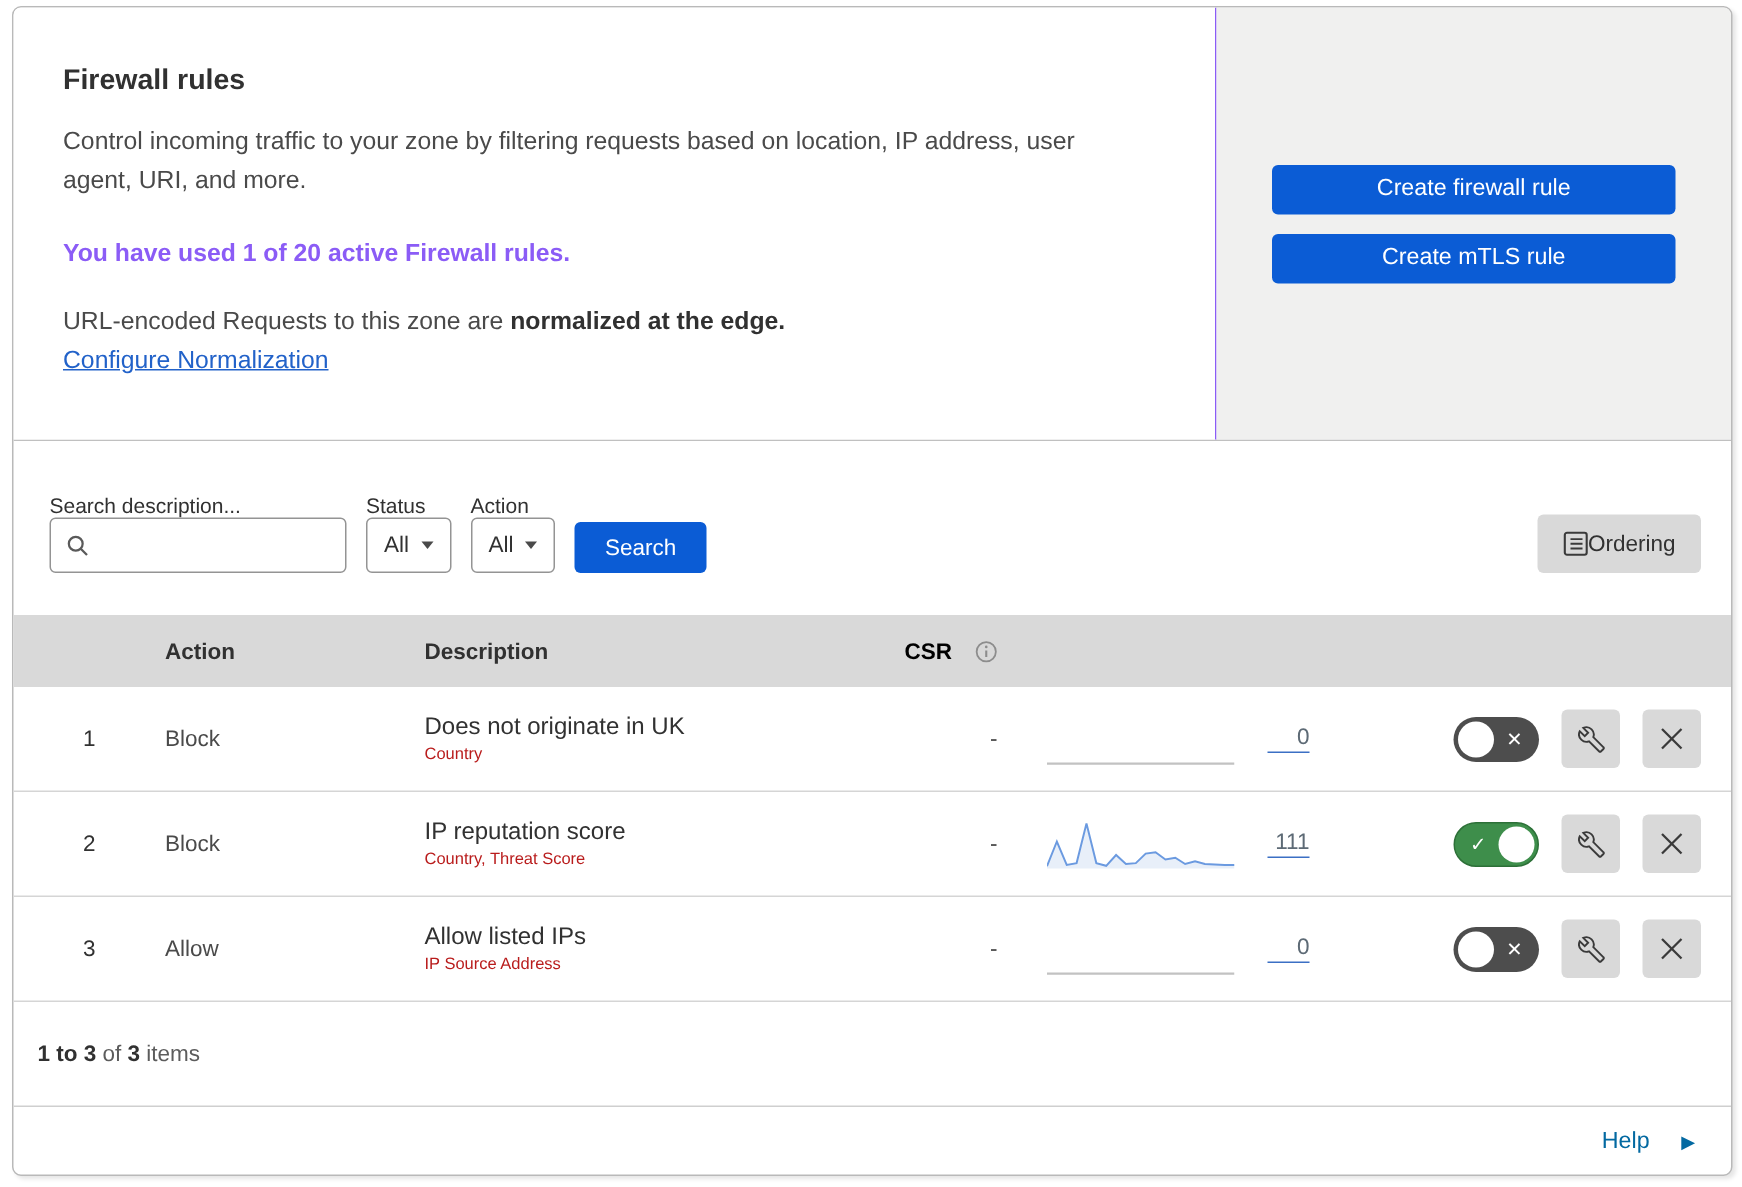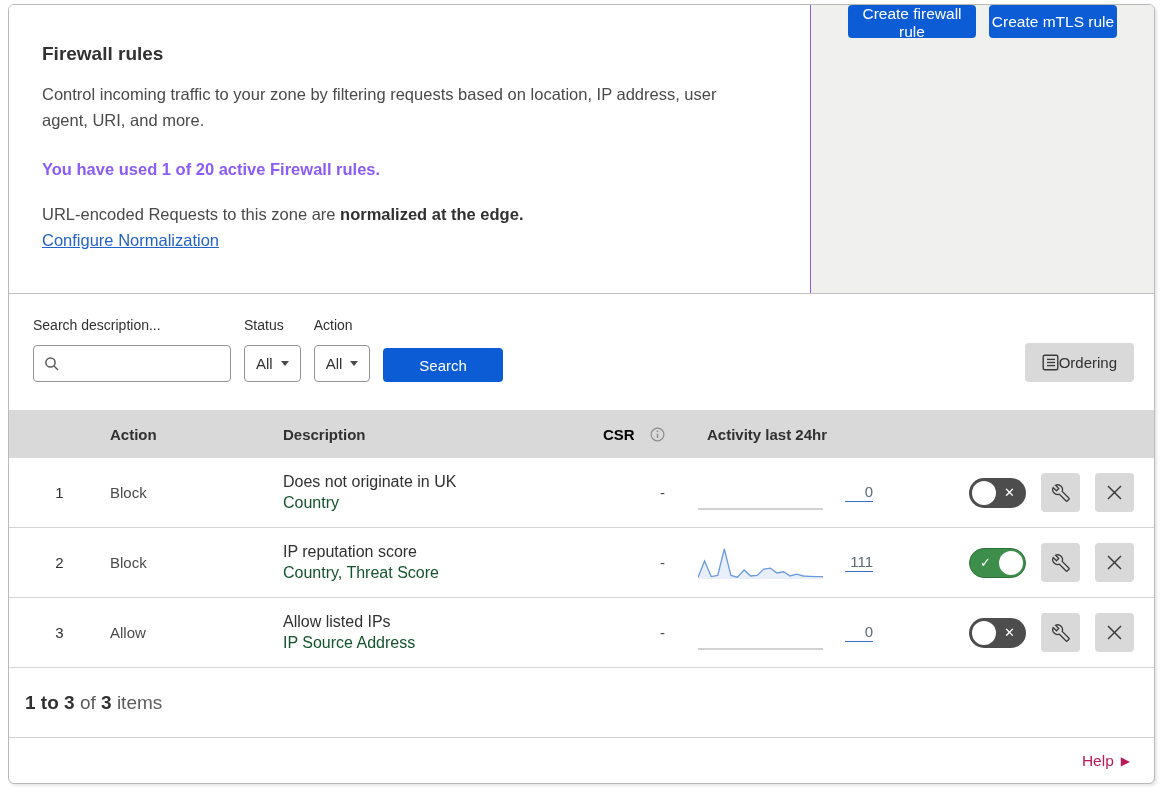--- a/index.html
+++ b/index.html
@@ -12,70 +12,70 @@
   }
   
   .top { display:flex; height:289px; border-bottom:1px solid #c0c0c0; flex:0 0 auto; }
   .intro { width:802px; flex:0 0 auto; border-right:1px solid #8b5cf6; padding:38px 40px 0 33px; background:#fff; }
   .intro h1 { font-size:19px; font-weight:600; color:#313131; margin-bottom:16px; }
   .intro .desc { font-size:16.5px; color:#4a4a4a; line-height:1.58; max-width:705px; }
   .intro .usage { font-size:16.5px; font-weight:bold; color:#8b5cf6; margin-top:27px; }
   .intro .norm { font-size:16.5px; color:#4a4a4a; margin-top:26px; }
   .intro .norm strong { color:#313131; }
   .intro .link { display:inline-block; margin-top:7px; font-size:16.5px; color:#2262c9; text-decoration:underline; cursor:pointer; }
-  .actions-panel { flex:1; background:#f0f0ef; display:flex; flex-direction:row; justify-content:center; gap:13px; padding:0 37px; }
+  .actions-panel { flex:1; background:#f0f0ef; display:flex; flex-direction:column; justify-content:center; gap:13px; padding:0 37px; }
   .btn-primary {
     height:33px; width:100%; background:#0b5cd5; color:#fff; border:none; border-radius:4px;
     font-size:15.5px; font-family:inherit; cursor:pointer;
   }
   
   .filters { display:flex; align-items:flex-end; padding:0 20px 28px 24px; height:116px; flex:0 0 auto; }
   .fgroup { display:flex; flex-direction:column; margin-right:13px; }
-  .fgroup label { font-size:14px; color:#313131; margin-bottom:12px; }
+  .fgroup label { font-size:14px; color:#313131; margin-bottom:0; }
   .search-box { width:198px; height:37px; border:1px solid #949494; border-radius:4px; display:flex; align-items:center; padding:0 10px; background:#fff; cursor:text; }
   .selbox { height:37px; border:1px solid #949494; border-radius:4px; display:flex; align-items:center; gap:8px; padding:0 11px; font-size:15px; color:#313131; background:#fff; cursor:pointer; }
   .caret { width:0; height:0; border-left:4.5px solid transparent; border-right:4.5px solid transparent; border-top:5px solid #4a4a4a; }
-  .btn-search { height:34px; padding:0 36px; background:#0b5cd5; color:#fff; border:none; border-radius:4px; font-size:15px; font-family:inherit; cursor:pointer;text-align:right; }
+  .btn-search { height:34px; padding:0 20px; background:#0b5cd5; color:#fff; border:none; border-radius:4px; font-size:15px; font-family:inherit; cursor:pointer;text-align:right; }
   .btn-ordering {
     margin-left:auto; height:39px; padding:0 17px; background:#d9d9d9; border:none; border-radius:4px;
     display:flex; align-items:center; font-size:15px; color:#313131; font-family:inherit; cursor:pointer;
   }
   
   .thead { display:flex; align-items:center; height:48px; background:#d9d9d9; font-size:15px; font-weight:600; color:#313131; flex:0 0 auto; }
   .trow { display:flex; align-items:center; height:70px; border-bottom:1px solid #d5d5d5; flex:0 0 auto; }
   .col-num { width:101px; text-align:center; font-size:15px; color:#313131; }
   .col-action { width:173px; font-size:15px; color:#4a4a4a; }
   .thead .col-action { color:#313131; }
   .col-desc { width:320px; }
   .col-desc .d-main { font-size:16px; color:#313131; }
-  .col-desc .d-sub { font-size:16px; color:#14532d; margin-top:3px; }
+  .col-desc .d-sub { font-size:11px; color:#b91c1c; margin-top:3px; }
   .col-csr { width:62px; text-align:right; font-size:15px; color:#4a4a4a; }
   .thead .col-csr { display:flex; justify-content:space-between; align-items:center; gap:5px; color:#000000; }
   .col-activity { width:230px; padding-left:33px; display:flex; align-items:center; }
   .thead .col-activity { padding-left:42px; width:230px; display:block; }
   .spark { width:125px; height:40px; flex:0 0 auto; }
   .count { margin-left:22px; min-width:28px; text-align:right; font-size:15px; color:#5d6a75; border-bottom:1px solid #3b6fc4; padding-bottom:1px; text-decoration:none; cursor:pointer; }
   .controls { flex:1; display:flex; justify-content:flex-end; align-items:center; gap:15px; padding-right:20px; }
   
   .toggle { width:57px; height:30px; border-radius:15px; position:relative; cursor:pointer; flex:0 0 auto; }
   .toggle .knob { position:absolute; top:3px; width:24px; height:24px; border-radius:50%; background:#fff; }
   .toggle .mark { position:absolute; top:50%; transform:translateY(-52%); color:#fff; font-size:13px; font-weight:bold; line-height:1; }
   .toggle.t-off { background:#4d4d4d; }
   .toggle.t-off .knob { left:3px; }
   .toggle.t-off .mark { right:11px; }
   .toggle.t-on { background:#3e8e4b; border:1px solid #2d7038; }
   .toggle.t-on .knob { right:2px; top:2px; }
   .toggle.t-on .mark { left:10px; }
   .sq-btn { width:39px; height:39px; background:#d9d9d9; border:none; border-radius:4px; display:flex; align-items:center; justify-content:center; cursor:pointer; flex:0 0 auto; }
   
-  .tfooter { height:70px; display:flex; align-items:center; padding-left:16px; font-size:19px; color:#5c5c5c; border-bottom:1px solid #cfcfcf; flex:0 0 auto; }
+  .tfooter { height:70px; display:flex; align-items:center; padding-left:16px; font-size:15px; color:#5c5c5c; border-bottom:1px solid #cfcfcf; flex:0 0 auto; }
   .tfooter b { color:#313131; }
   .tfooter span { white-space:pre; }
   .helprow { flex:1; display:flex; align-items:center; justify-content:flex-end; padding-right:24px; }
-  .help-link { display:flex; align-items:center; gap:7px; color:#be185d; font-size:15.5px; text-decoration:none; cursor:pointer; }
+  .help-link { display:flex; align-items:center; gap:21px; color:#0369a1; font-size:15.5px; text-decoration:none; cursor:pointer; }
   .help-link .tri { font-size:12px; }
 </style>
 </head>
 <body>
 
 <div class="card">
 
   <div class="top">
     <div class="intro">
       <h1>Firewall rules</h1>
@@ -131,21 +131,20 @@
     <div class="col-action">Action</div>
     <div class="col-desc">Description</div>
     <div class="col-csr">
       <span>CSR</span>
       <svg width="15" height="15" viewBox="0 0 15 15">
         <circle cx="7.5" cy="7.5" r="6.4" fill="none" stroke="#8d8d8d" stroke-width="1.2"></circle>
         <line x1="7.5" y1="6.7" x2="7.5" y2="11" stroke="#8d8d8d" stroke-width="1.4"></line>
         <circle cx="7.5" cy="4.3" r="0.9" fill="#8d8d8d"></circle>
       </svg>
     </div>
-    <div class="col-activity">Activity last 24hr</div>
     <div class="controls"></div>
   </div>
 
   <div class="trow">
     <div class="col-num">1</div>
     <div class="col-action">Block</div>
     <div class="col-desc">
       <div class="d-main">Does not originate in UK</div>
       <div class="d-sub">Country</div>
     </div>

